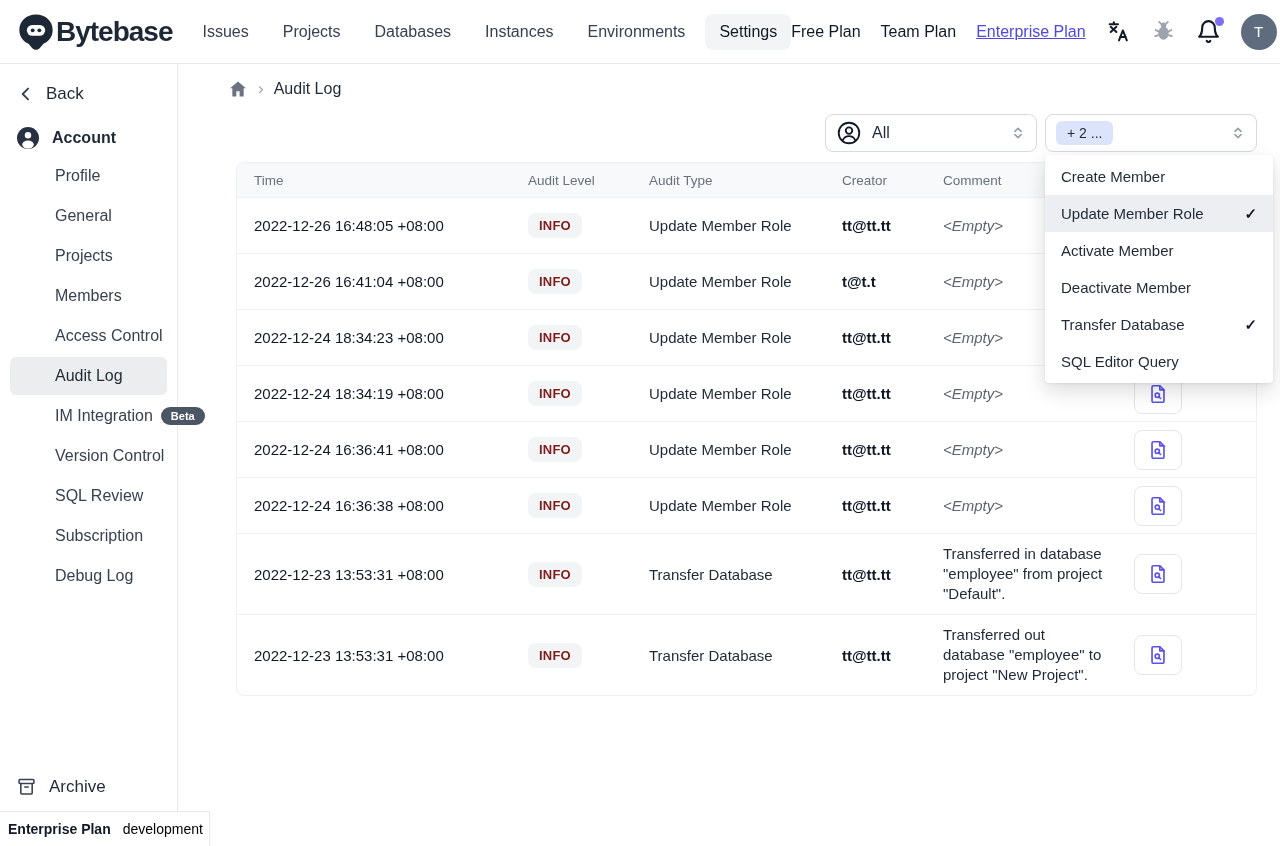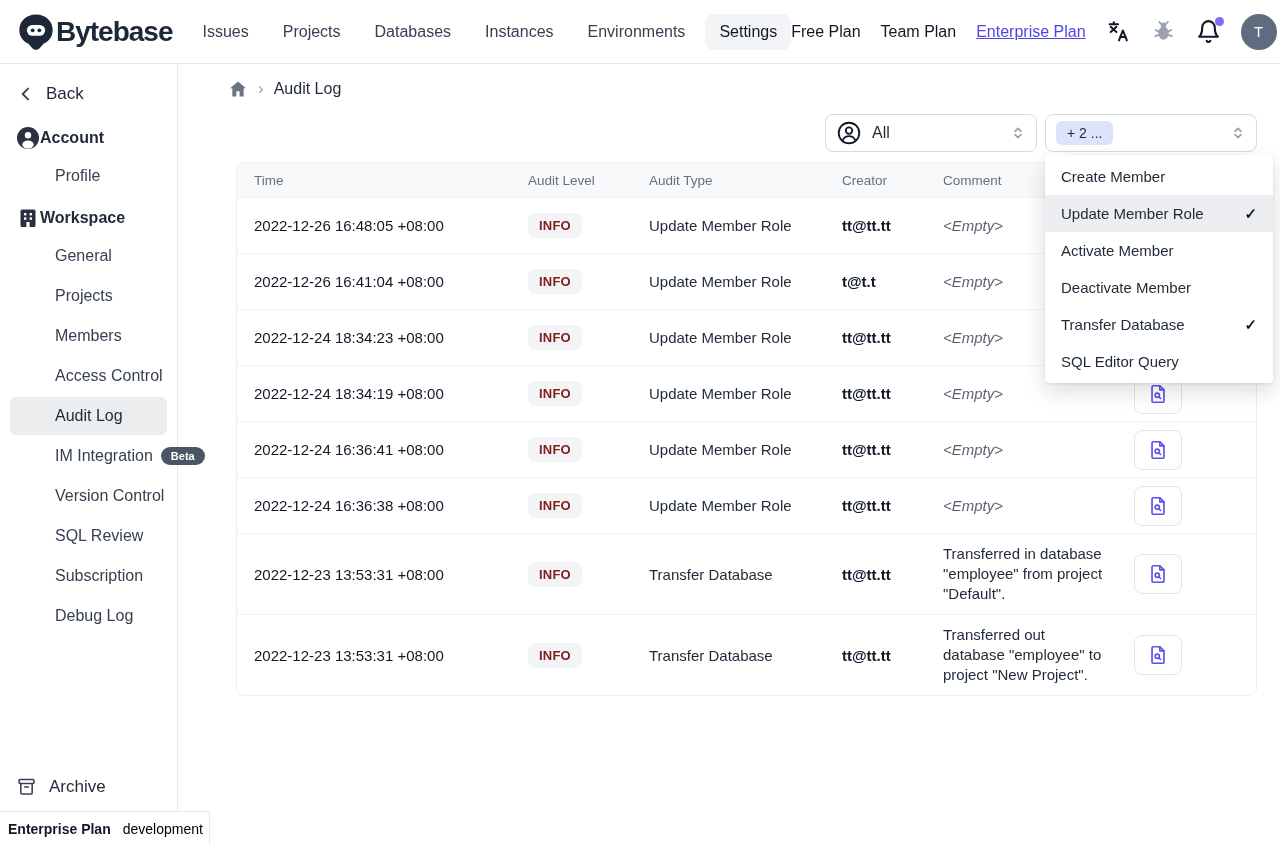--- a/index.html
+++ b/index.html
@@ -19,21 +19,21 @@
   .plan-link.enterprise { color:#4f46e5; text-decoration:underline; }
   .icon-btn { position:relative; display:flex; align-items:center; justify-content:center; cursor:pointer; }
   .bell-dot { position:absolute; top:-2px; right:-3px; width:9px; height:9px; border-radius:50%; background:#7c6ff2; }
   .avatar { width:36px; height:36px; border-radius:50%; background:#5f6b7f; color:#fff;
     display:flex; align-items:center; justify-content:center; font-size:15px; cursor:pointer; }
 
   
   .sidebar { position:absolute; top:64px; left:0; width:178px; bottom:35px;
     border-right:1px solid #e7e9ec; background:#fff; display:flex; flex-direction:column; padding-top:8px; }
   .back-row { display:flex; align-items:center; gap:10px; padding:12px 16px; font-size:17px; color:#1f2937; cursor:pointer; }
-  .side-header { display:flex; align-items:center; padding:10px 16px 6px; font-size:16px; font-weight:600; color:#1f2937; }
+  .side-header { display:flex; align-items:center; gap:12px; padding:10px 16px 6px; font-size:16px; font-weight:600; color:#1f2937; }
   .side-item { margin:1px 10px; padding:10px 6px 10px 45px; font-size:16px; color:#374151;
     border-radius:6px; display:flex; align-items:center; gap:8px; cursor:pointer; white-space:nowrap; }
   .side-item.active { background:#ebedef; color:#1f2937; }
   .beta-badge { background:#4b5563; color:#fff; font-size:11px; font-weight:700; padding:3px 10px; border-radius:999px; }
   .archive-row { margin-top:auto; display:flex; align-items:center; gap:12px; padding:12px 16px 14px; font-size:17px; color:#1f2937; cursor:pointer; }
   .side-footer { position:absolute; left:0; bottom:0; width:210px; height:35px;
     border-top:1px solid #e7e9ec; border-right:1px solid #e7e9ec; background:#fff;
     display:flex; align-items:center; gap:6px; padding:0 8px; }
   .footer-plan { font-weight:700; font-size:14px; color:#111827; white-space:nowrap; }
   .footer-env { color:#000000; font-size:14px; white-space:nowrap; }
@@ -155,31 +155,20 @@
         <circle cx="12" cy="9.3" r="3.2" fill="#fff"></circle>
         <ellipse cx="12" cy="18.6" rx="5.8" ry="4.2" fill="#fff"></ellipse>
       </g>
     </svg>
     <span>Account</span>
   </div>
   <div class="side-item">
     <span>Profile</span>
   </div>
 
-  <div class="side-header">
-    <svg width="24" height="24" viewBox="0 0 24 24">
-      <rect x="4.5" y="3.5" width="15" height="17.5" rx="1.6" fill="#273142"></rect>
-      <rect x="8" y="7" width="2.4" height="2.4" fill="#fff"></rect>
-        <rect x="13.6" y="7" width="2.4" height="2.4" fill="#fff"></rect>
-      <rect x="8" y="11.4" width="2.4" height="2.4" fill="#fff"></rect>
-        <rect x="13.6" y="11.4" width="2.4" height="2.4" fill="#fff"></rect>
-      <rect x="10.4" y="16" width="3.2" height="5" fill="#fff"></rect>
-    </svg>
-    <span>Workspace</span>
-  </div>
   <div class="side-item">
     <span>General</span>
   </div>
   <div class="side-item">
     <span>Projects</span>
   </div>
   <div class="side-item">
     <span>Members</span>
   </div>
   <div class="side-item">

